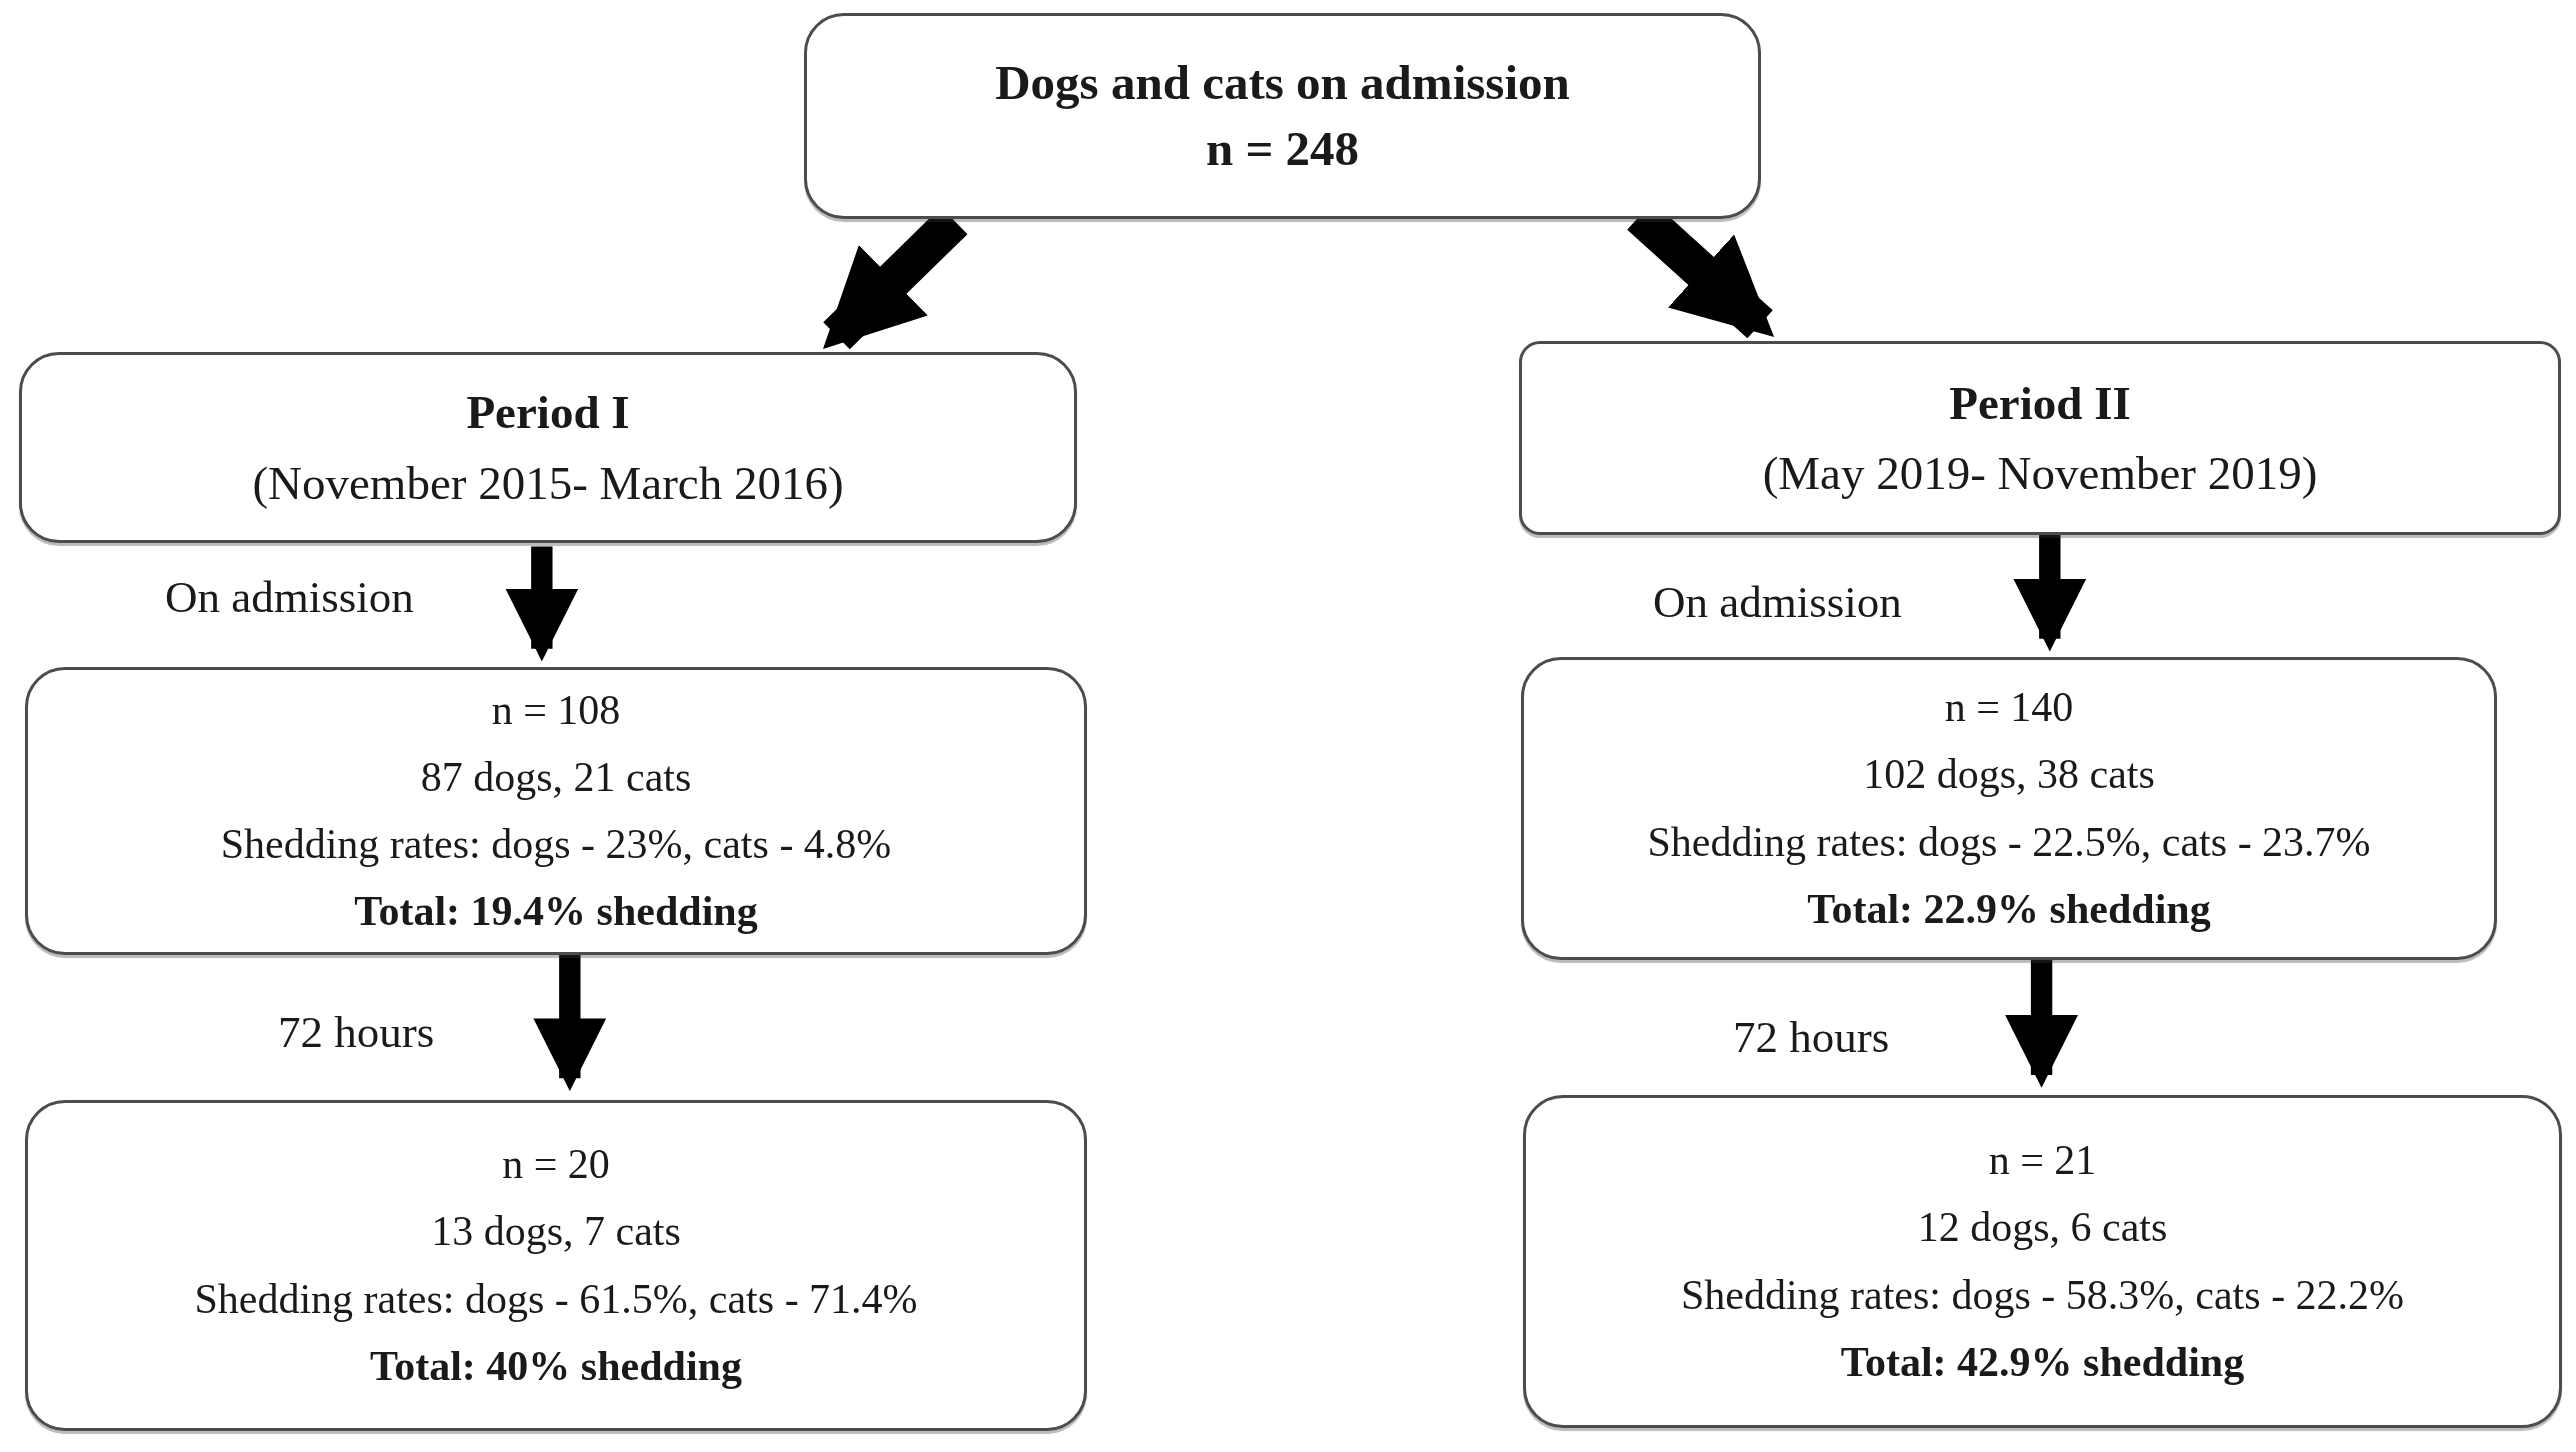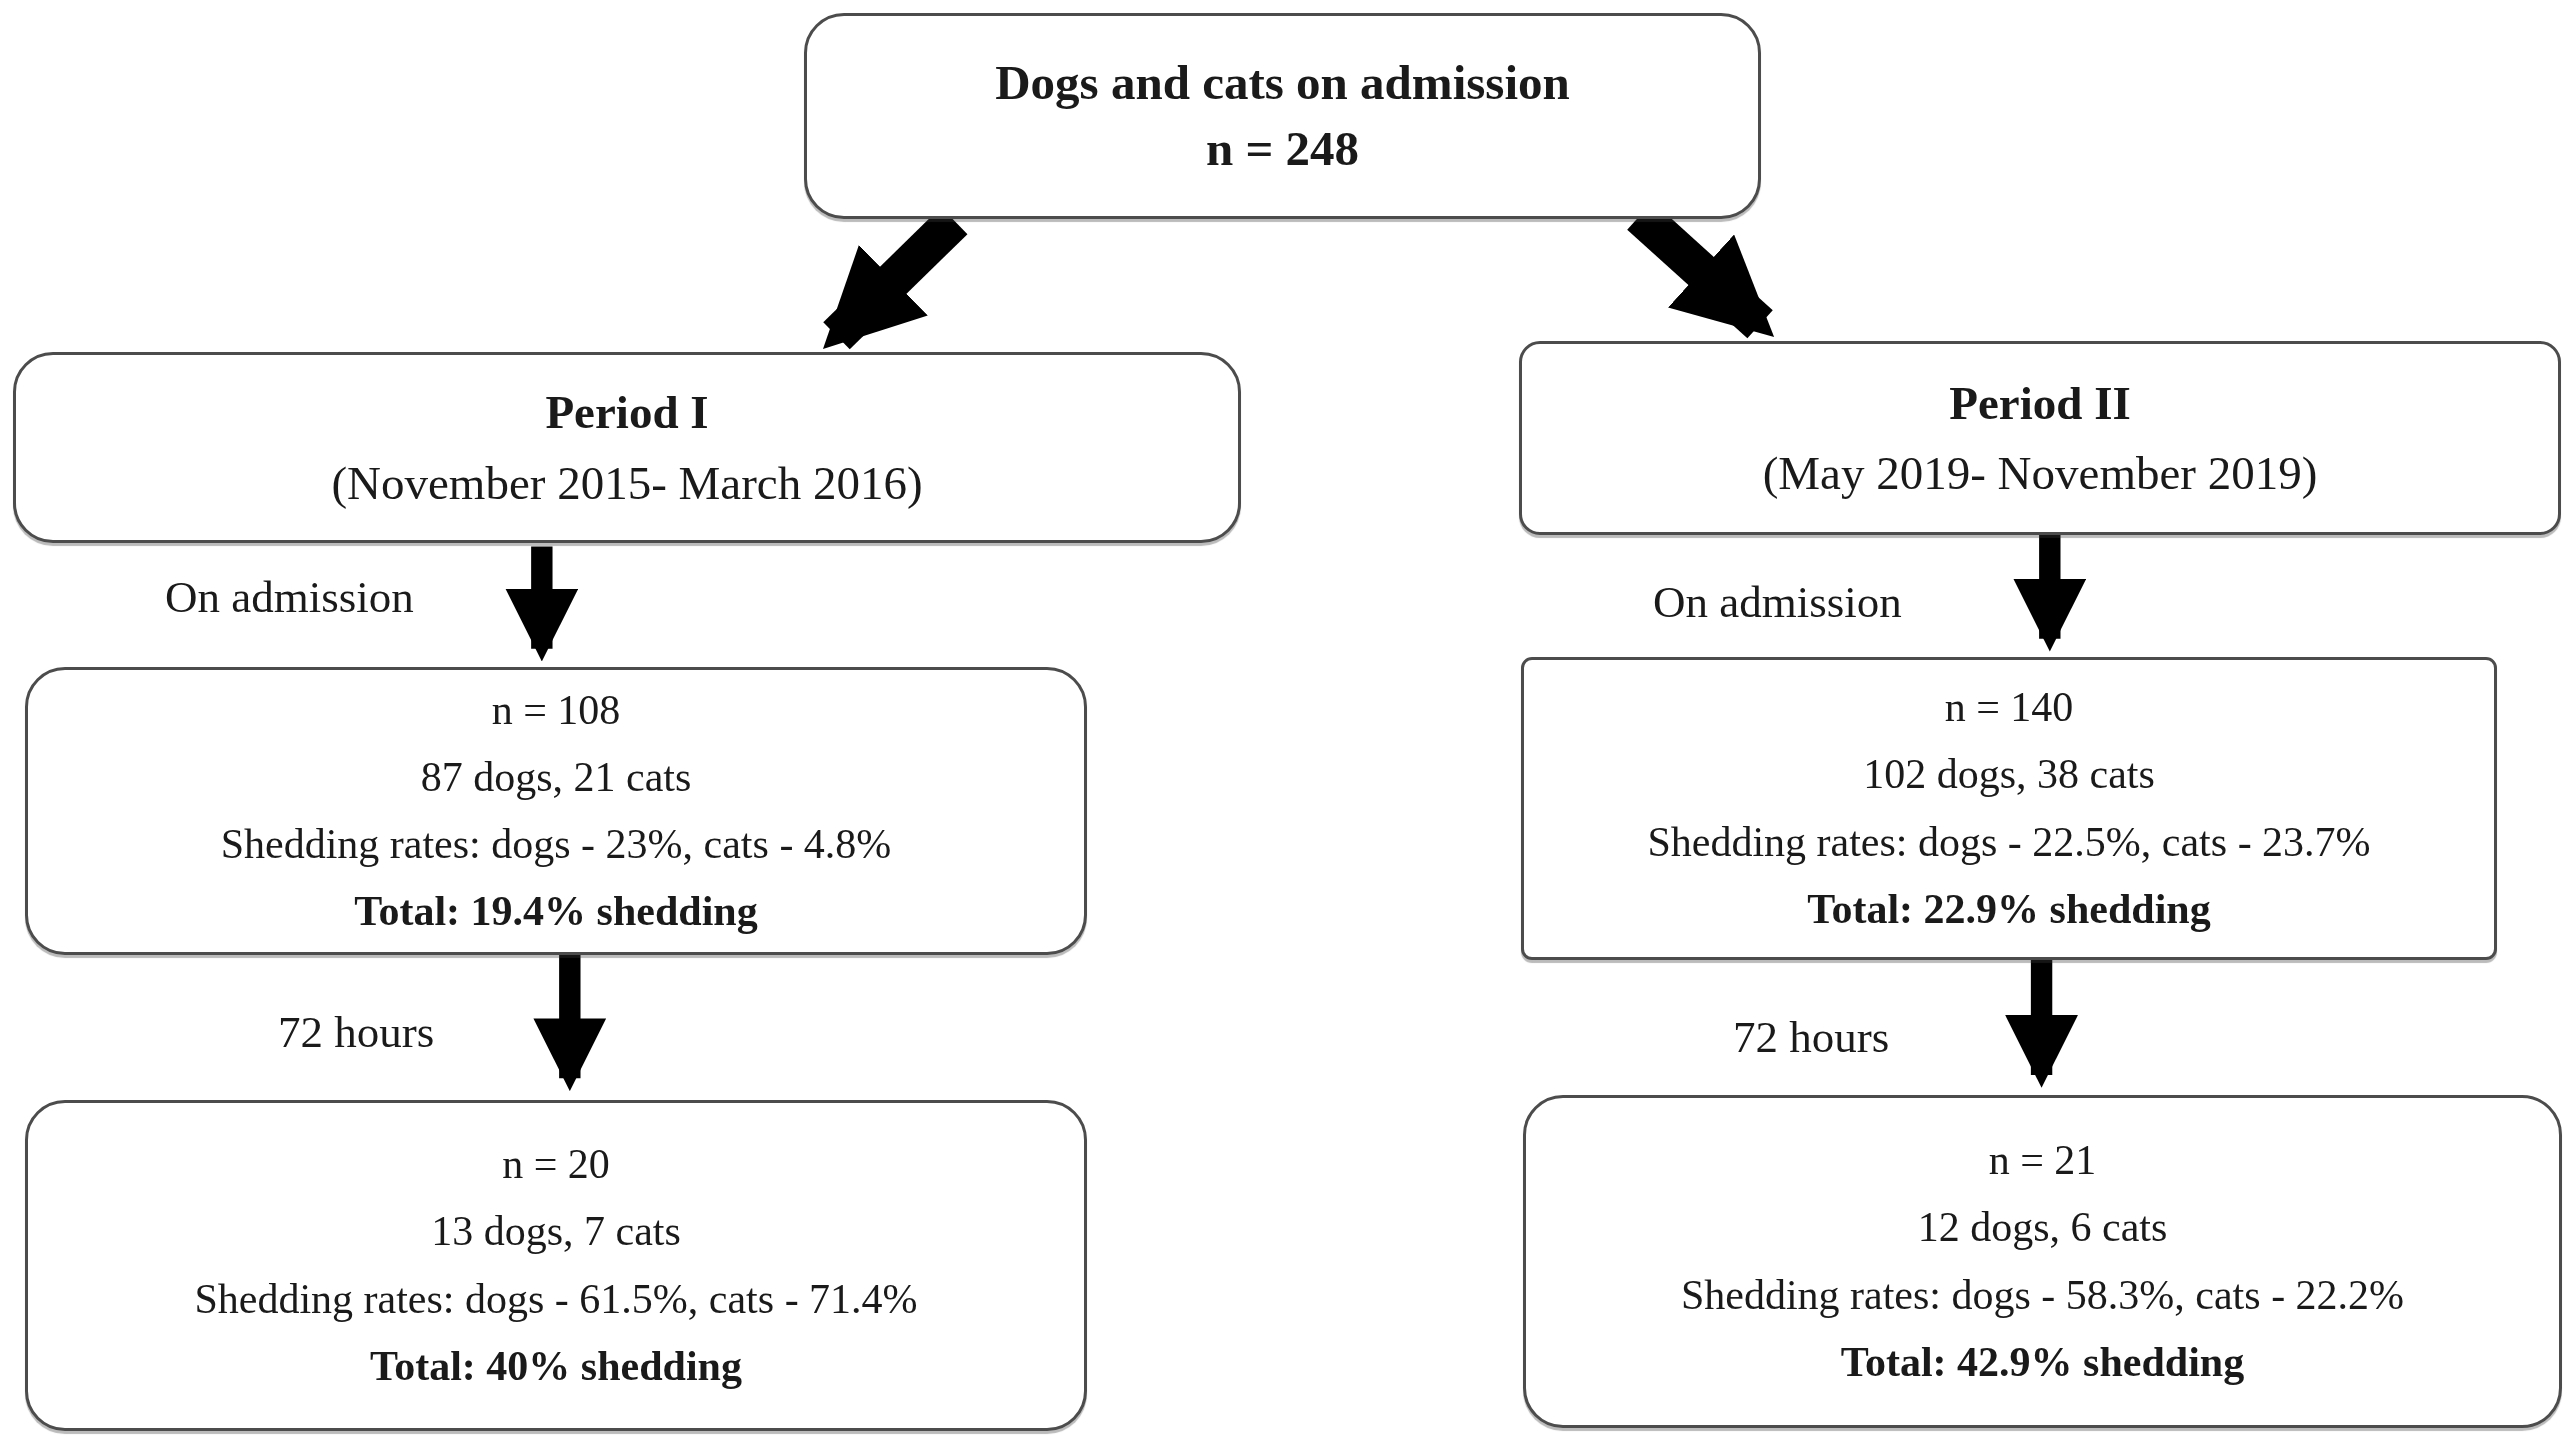--- a/index.html
+++ b/index.html
@@ -40,27 +40,27 @@
     box-shadow: 0 2.5px 0.8px rgba(60,60,60,0.35);
   }
   .box .line { line-height: 1.58; white-space: nowrap; }
   .bold { font-weight: bold; }
 
   .root-box      { left: 804px;  top: 13px;   width: 957px; height: 206px; font-size: 49px; }
   .root-box .line { line-height: 1.35; }
 
   .period-box    { font-size: 47px; }
   .period-box .line { line-height: 1.5; }
-  .period-1-box  { left: 13px;   top: 352px;  width: 1228px; height: 191px; }
+  .period-1-box  { left: 19px;   top: 352px;  width: 1058px; height: 191px; }
   .period-2-box  { left: 1519px; top: 341px;  width: 1042px; height: 194px; border-radius: 21px; }
 
   .data-box { font-size: 42px; }
   .data-box .line { line-height: 1.6; }
   .mid-1-box     { left: 25px;   top: 667px;  width: 1062px; height: 288px; }
-  .mid-2-box     { left: 1521px; top: 657px;  width: 976px; height: 303px; border-radius: 11px; }
+  .mid-2-box     { left: 1521px; top: 657px;  width: 976px; height: 303px; }
   .bottom-1-box  { left: 25px;   top: 1100px; width: 1062px; height: 331px; }
   .bottom-2-box  { left: 1523px; top: 1095px; width: 1039px; height: 333px; }
 
   .flow-label {
     position: absolute;
     font-size: 45px;
     white-space: nowrap;
   }
   .lbl-adm-left  { left: 165px;  top: 571px; }
   .lbl-adm-right { left: 1653px; top: 576px; }

